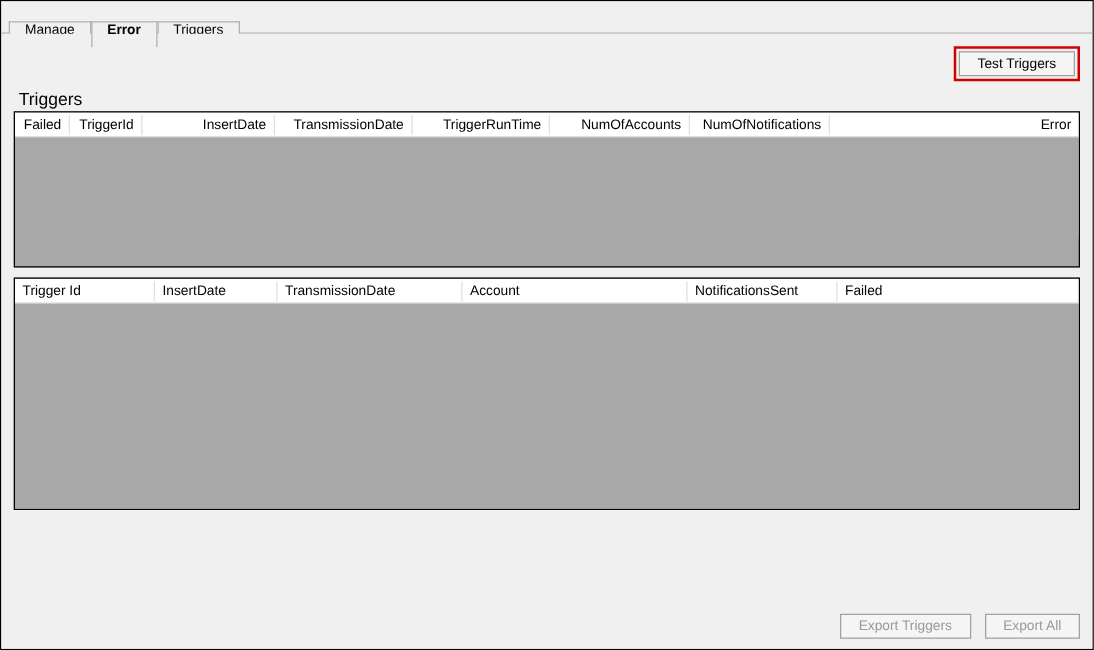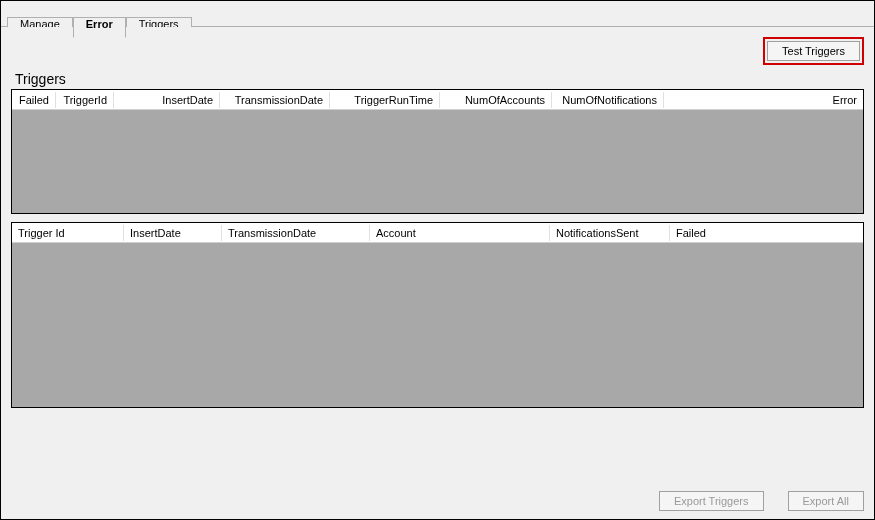--- a/index.html
+++ b/index.html
@@ -108,21 +108,21 @@
     }
     .grid-account {
       height: 186px;
     }
     .grid-account .grid-body {
       height: 241px;
     }
     .btn-row-bottom {
       display: flex;
       justify-content: flex-end;
-      gap: 24px;
+      gap: 11px;
       position: absolute;
       bottom: 10px;
       right: 10px;
     }
   </style>
 </head>
 <body>
 
 <div class="tabs">
   <div class="tab">Manage</div>

